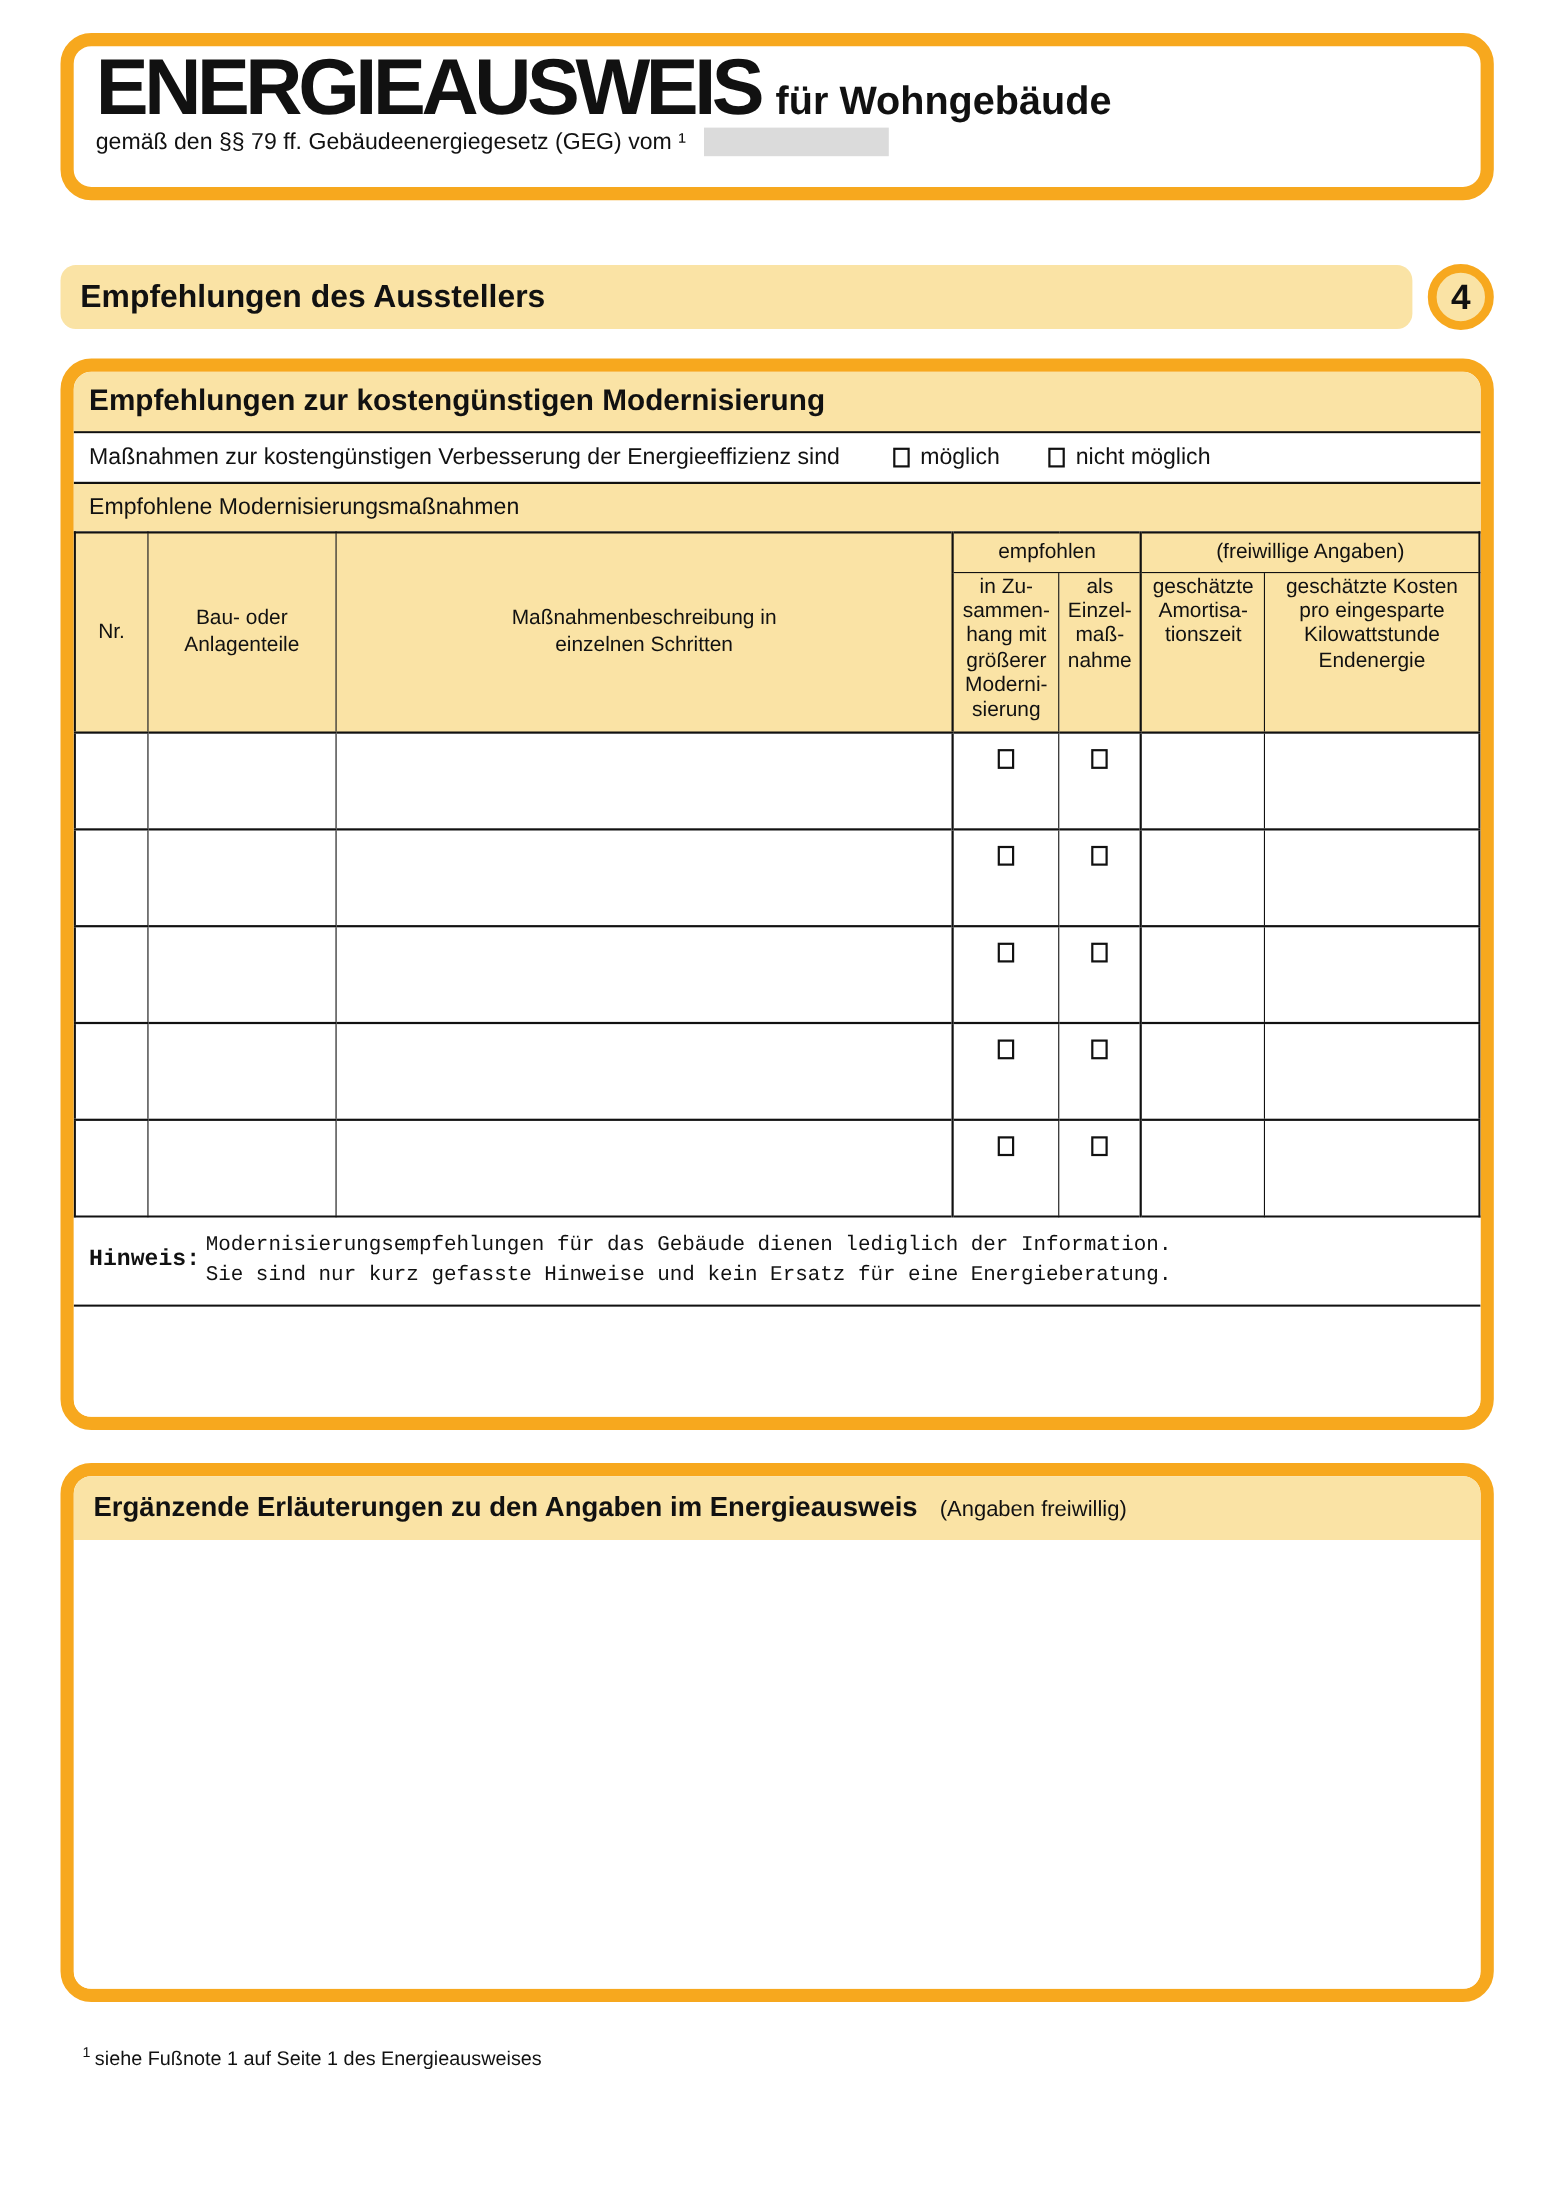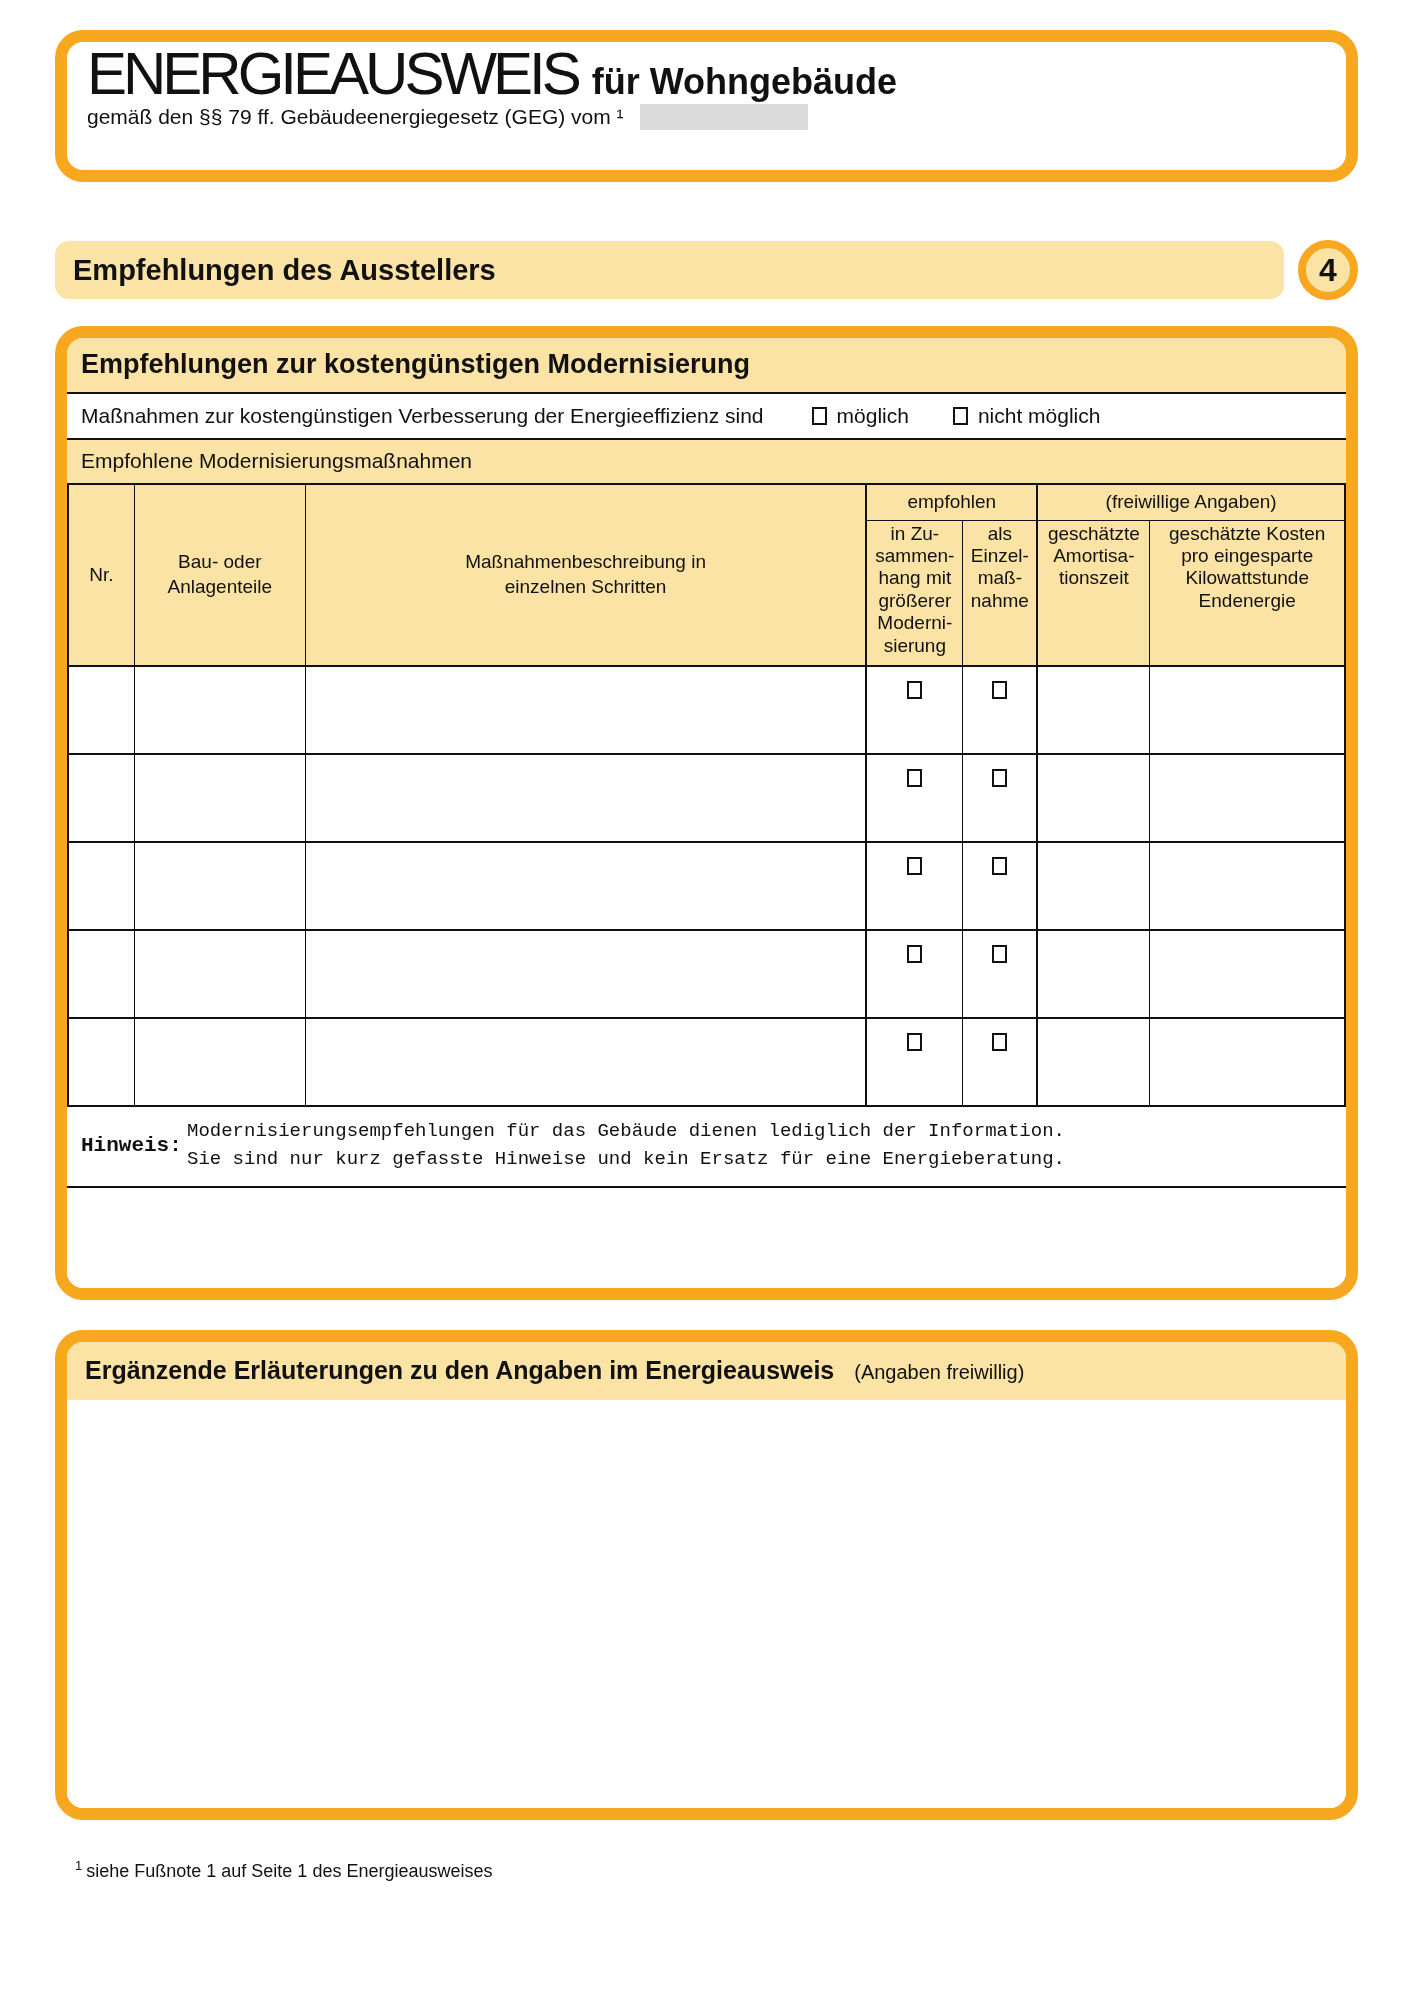--- a/index.html
+++ b/index.html
@@ -8,21 +8,21 @@
   .page { position:relative; width:1413px; height:2000px; background:#fff; overflow:hidden; }
   .content { margin:0 55px; padding-top:30px; }
 
   
   .top-box {
     border:12px solid #F7A81E; border-radius:28px; background:#fff;
     height:152px; padding:2px 20px 6px 20px; overflow:hidden;
   }
   .title-line { display:flex; align-items:baseline; }
   .doc-title {
-    font-size:60px; font-weight:normal; letter-spacing:-4px; line-height:1.0;
+    font-size:72px; font-weight:bold; letter-spacing:-4px; line-height:1.0;
     white-space:nowrap;
   }
   .doc-subtitle { font-size:36px; font-weight:bold; margin-left:14px; white-space:nowrap; }
   .law-line { font-size:21px; margin-top:0px; display:flex; align-items:center; }
   .placeholder { background:#DBDBDB; display:inline-block; }
   .law-placeholder { width:168px; height:26px; margin-left:16px; }
 
   
   .banner-row { display:flex; align-items:center; margin-top:58px; }
   .banner {

